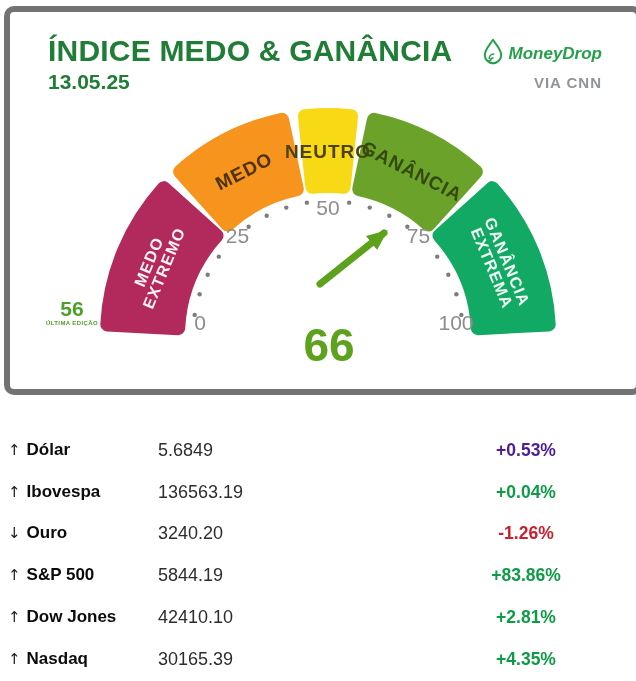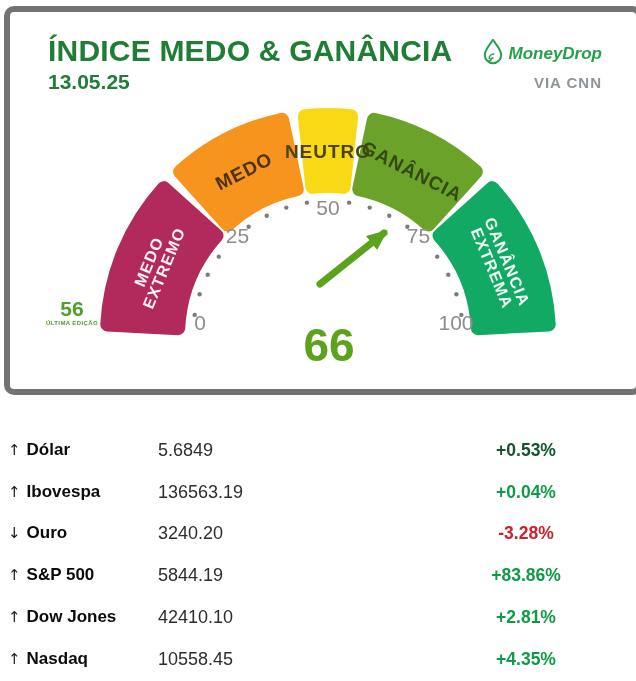--- a/index.html
+++ b/index.html
@@ -132,47 +132,47 @@
         <div class="prev-num" style="color: rgb(79, 160, 42);">56</div>
         <div class="prev-label" style="color: rgb(79, 160, 42);">ÚLTIMA EDIÇÃO</div>
       </div>
     </div>
   </div>
 
   <div class="market" id="market-table">
     <div class="trow">
       <span class="tname"><span class="arrow">↑</span><span class="tname-text">Dólar</span></span>
       <span class="tval">5.6849</span>
-      <span class="tpct" style="color: #14532d;">+0.53%</span>
+      <span class="tpct" style="color: #4c1d95;">+0.53%</span>
     </div>
 
     <div class="trow">
       <span class="tname"><span class="arrow">↑</span><span class="tname-text">Ibovespa</span></span>
       <span class="tval">136563.19</span>
       <span class="tpct" style="color: rgb(14, 155, 69);">+0.04%</span>
     </div>
 
     <div class="trow">
       <span class="tname"><span class="arrow">↓</span><span class="tname-text">Ouro</span></span>
       <span class="tval">3240.20</span>
-      <span class="tpct" style="color: rgb(201, 32, 46);">-3.28%</span>
+      <span class="tpct" style="color: rgb(201, 32, 46);">-1.26%</span>
     </div>
 
     <div class="trow">
       <span class="tname"><span class="arrow">↑</span><span class="tname-text">S&amp;P 500</span></span>
       <span class="tval">5844.19</span>
       <span class="tpct" style="color: rgb(14, 155, 69);">+83.86%</span>
     </div>
 
     <div class="trow">
       <span class="tname"><span class="arrow">↑</span><span class="tname-text">Dow Jones</span></span>
       <span class="tval">42410.10</span>
       <span class="tpct" style="color: rgb(14, 155, 69);">+2.81%</span>
     </div>
 
     <div class="trow">
       <span class="tname"><span class="arrow">↑</span><span class="tname-text">Nasdaq</span></span>
-      <span class="tval">10558.45</span>
+      <span class="tval">30165.39</span>
       <span class="tpct" style="color: rgb(14, 155, 69);">+4.35%</span>
     </div>
   </div>
 
 </div>
 
 </body></html>

